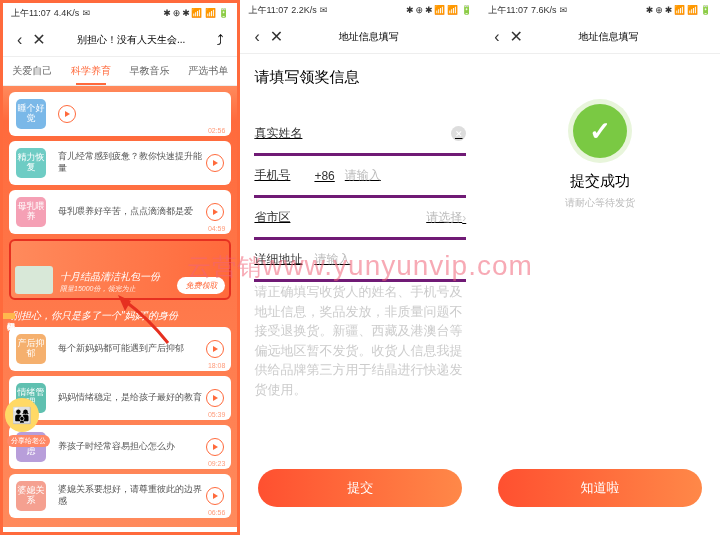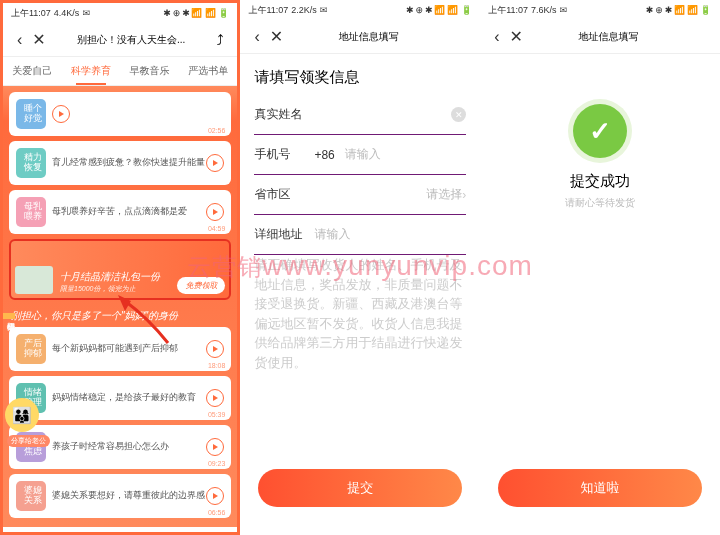--- a/index.html
+++ b/index.html
@@ -14,21 +14,21 @@
 .nav-back, .nav-close { font-size: 16px; color: #333; padding: 0 4px; }
 .nav-close { margin-left: 2px; }
 .nav-title { flex: 1; text-align: center; font-size: 10px; font-weight: 500; overflow: hidden; text-overflow: ellipsis; white-space: nowrap; }
 .nav-share { font-size: 14px; padding: 0 4px; }
 .tabs { display: flex; background: #fff; border-bottom: 1px solid #eee; }
 .tab { flex: 1; text-align: center; padding: 7px 2px; font-size: 10px; color: #666; position: relative; }
 .tab.active { color: #ff6a3c; font-weight: 500; }
 .tab.active::after { content: ''; position: absolute; bottom: 0; left: 25%; width: 50%; height: 2px; background: #ff6a3c; }
 .content { height: calc(100% - 88px); overflow-y: auto; background: linear-gradient(#ff8a5c 0%, #ff6a3c 8%, #ff8a5c 100%); padding: 6px; }
 .card { background: #fff; border-radius: 6px; margin-bottom: 5px; display: flex; align-items: center; padding: 7px; position: relative; }
-.card-tag { width: 30px; height: 30px; border-radius: 5px; display: flex; align-items: center; justify-content: center; font-size: 9px; color: #fff; text-align: left; line-height: 1.1; margin-right: 6px; flex-shrink: 0; padding-left: 8px; }
+.card-tag { width: 30px; height: 30px; border-radius: 5px; display: flex; align-items: center; justify-content: center; font-size: 9px; color: #fff; text-align: center; line-height: 1.1; margin-right: 12px; flex-shrink: 0; }
 .tag-blue { background: #7ab8e8; }
 .tag-cyan { background: #6eccc4; }
 .tag-pink { background: #f5a0b5; }
 .tag-orange { background: #f5b06e; }
 .tag-teal { background: #5fc0b0; }
 .tag-purple { background: #b89eda; }
 .tag-salmon { background: #f5a090; }
 .card-text { flex: 1; font-size: 9px; color: #555; line-height: 1.3; }
 .play-btn { width: 18px; height: 18px; border-radius: 50%; border: 1.5px solid #ff6a3c; display: flex; align-items: center; justify-content: center; color: #ff6a3c; flex-shrink: 0; }
 .play-btn::before { content: ''; border-left: 5px solid #ff6a3c; border-top: 3px solid transparent; border-bottom: 3px solid transparent; margin-left: 1px; }
@@ -40,22 +40,22 @@
 .promo-sub { font-size: 7px; opacity: 0.85; }
 .promo-btn { background: #fff; color: #ff6a3c; font-size: 8px; padding: 3px 8px; border-radius: 10px; margin-top: 32px; }
 .section-title { font-size: 10px; color: #fff; padding: 4px 2px; font-style: italic; }
 .side-tag { position: absolute; left: 0; top: 310px; width: 12px; background: #ffb84d; color: #fff; font-size: 8px; padding: 3px 1px; text-align: center; line-height: 1.1; writing-mode: vertical-rl; }
 .share-badge { position: absolute; left: 2px; bottom: 100px; width: 34px; height: 34px; background: #ffd966; border-radius: 50%; display: flex; align-items: center; justify-content: center; }
 .share-label { position: absolute; left: 4px; bottom: 85px; background: #ff8866; color: #fff; font-size: 7px; padding: 1px 4px; border-radius: 6px; }
 .arrow { position: absolute; top: 290px; left: 110px; width: 60px; height: 60px; z-index: 10; }
 .arrow-line { stroke: #e63020; stroke-width: 3; fill: none; }
 .arrow-head { fill: #e63020; }
 .form-content { padding: 14px; }
-.form-title { font-size: 15px; font-weight: 500; margin-bottom: 8px; }
-.form-row { display: flex; align-items: center; padding: 11px 0; border-bottom: 1px solid #701a75; font-size: 12px; }
+.form-title { font-size: 15px; font-weight: 500; margin-bottom: 27px; }
+.form-row { display: flex; align-items: center; padding: 11px 0; border-bottom: 3px solid #701a75; font-size: 12px; text-decoration: underline; }
 .form-label { width: 60px; color: #333; }
 .form-value { flex: 1; color: #bbb; }
 .form-prefix { color: #333; margin-right: 10px; }
 .form-clear { width: 15px; height: 15px; background: #ddd; border-radius: 50%; color: #fff; display: flex; align-items: center; justify-content: center; font-size: 9px; }
 .form-chevron { color: #ccc; font-size: 12px; }
 .form-note { font-size: 13px; color: #ccc; line-height: 1.5; margin-top: 0; }
 .submit-btn { position: absolute; bottom: 28px; left: 18px; right: 18px; background: linear-gradient(90deg, #ff5030, #ff8848); color: #fff; text-align: center; padding: 10px; border-radius: 20px; font-size: 13px; }
 .success-wrap { display: flex; flex-direction: column; align-items: center; padding-top: 50px; }
 .success-icon { width: 54px; height: 54px; background: #7ac943; border-radius: 50%; display: flex; align-items: center; justify-content: center; margin-bottom: 14px; box-shadow: 0 0 0 5px #e8f5db; }
 .success-check { color: #fff; font-size: 26px; font-weight: bold; }

